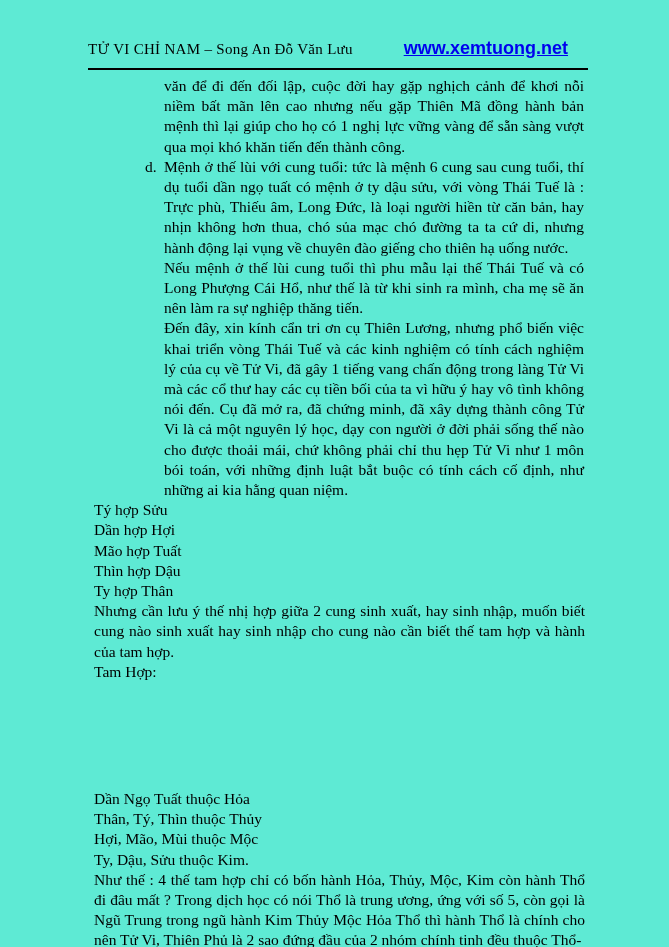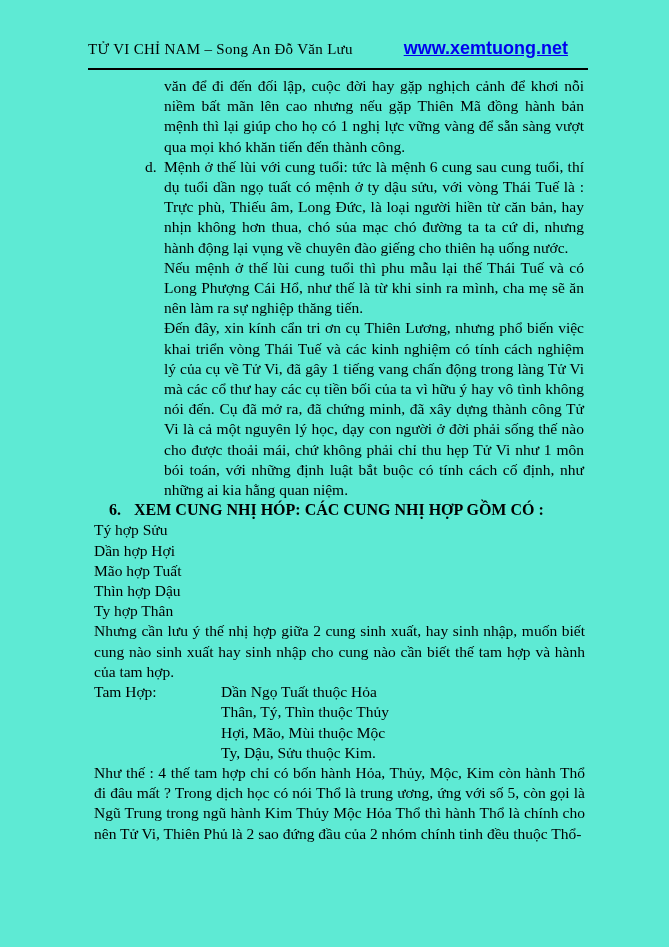--- a/index.html
+++ b/index.html
@@ -35,21 +35,21 @@
 
   .heading {
     margin:0; padding-left:15px;
     font-size:16px; font-weight:bold; line-height:20.2px;
     white-space:nowrap;
   }
   .heading-num { margin-right:13px; }
 
   .pair-item { line-height:20.2px; }
 
-  .tamhop-row { display:flex; }
+  .tamhop-row { display:flex;flex-direction:column; }
   .tamhop-label { flex:0 0 127px; }
   .tamhop-items { flex:1 1 auto; }
 </style>
 </head>
 <body>
 
 <div class="page">
 
   <div class="header-row">
     <span class="doc-title">TỬ VI CHỈ NAM – Song An Đỗ Văn Lưu</span>
@@ -65,23 +65,20 @@
       <p class="just item-d">
         <span class="item-marker">d.</span>
         <span>Mệnh ở thế lùi với cung tuổi: tức là mệnh 6 cung sau cung tuổi, thí dụ tuổi dần ngọ tuất có mệnh ở ty dậu sửu, với vòng Thái Tuế là : Trực phù, Thiếu âm, Long Đức, là loại người hiền từ căn bản, hay nhịn không hơn thua, chó sủa mạc chó đường ta ta cứ di, nhưng hành động lại vụng về chuyên đào giếng cho thiên hạ uống nước.</span>
       </p>
 
       <p class="just">Nếu mệnh ở thế lùi cung tuổi thì phu mẫu lại thế Thái Tuế và có Long Phượng Cái Hổ, như thế là từ khi sinh ra mình, cha mẹ sẽ ăn nên làm ra sự nghiệp thăng tiến.</p>
 
       <p class="just">Đến đây, xin kính cẩn tri ơn cụ Thiên Lương, nhưng phổ biến việc khai triển vòng Thái Tuế và các kinh nghiệm có tính cách nghiệm lý của cụ về Tử Vi, đã gây 1 tiếng vang chấn động trong làng Tử Vi mà các cổ thư hay các cụ tiền bối của ta vì hữu ý hay vô tình không nói đến. Cụ đã mở ra, đã chứng minh, đã xây dựng thành công Tử Vi là cả một nguyên lý học, dạy con người ở đời phải sống thế nào cho được thoải mái, chứ không phải chỉ thu hẹp Tử Vi như 1 môn bói toán, với những định luật bắt buộc có tính cách cố định, như những ai kia hằng quan niệm.</p>
     </div>
 
-    <h2 class="heading">
-      <span class="heading-num">6.</span><span>XEM CUNG NHỊ HÓP: CÁC CUNG NHỊ HỢP GỒM CÓ :</span>
-    </h2>
 
     <div>
       <div class="pair-item">Tý hợp Sửu</div>
       <div class="pair-item">Dần hợp Hợi</div>
       <div class="pair-item">Mão hợp Tuất</div>
       <div class="pair-item">Thìn hợp Dậu</div>
       <div class="pair-item">Ty hợp Thân</div>
     </div>
 
     <p class="just">Nhưng cần lưu ý thế nhị hợp giữa 2 cung sinh xuất, hay sinh nhập, muốn biết cung nào sinh xuất hay sinh nhập cho cung nào cần biết thế tam hợp và hành của tam hợp.</p>

